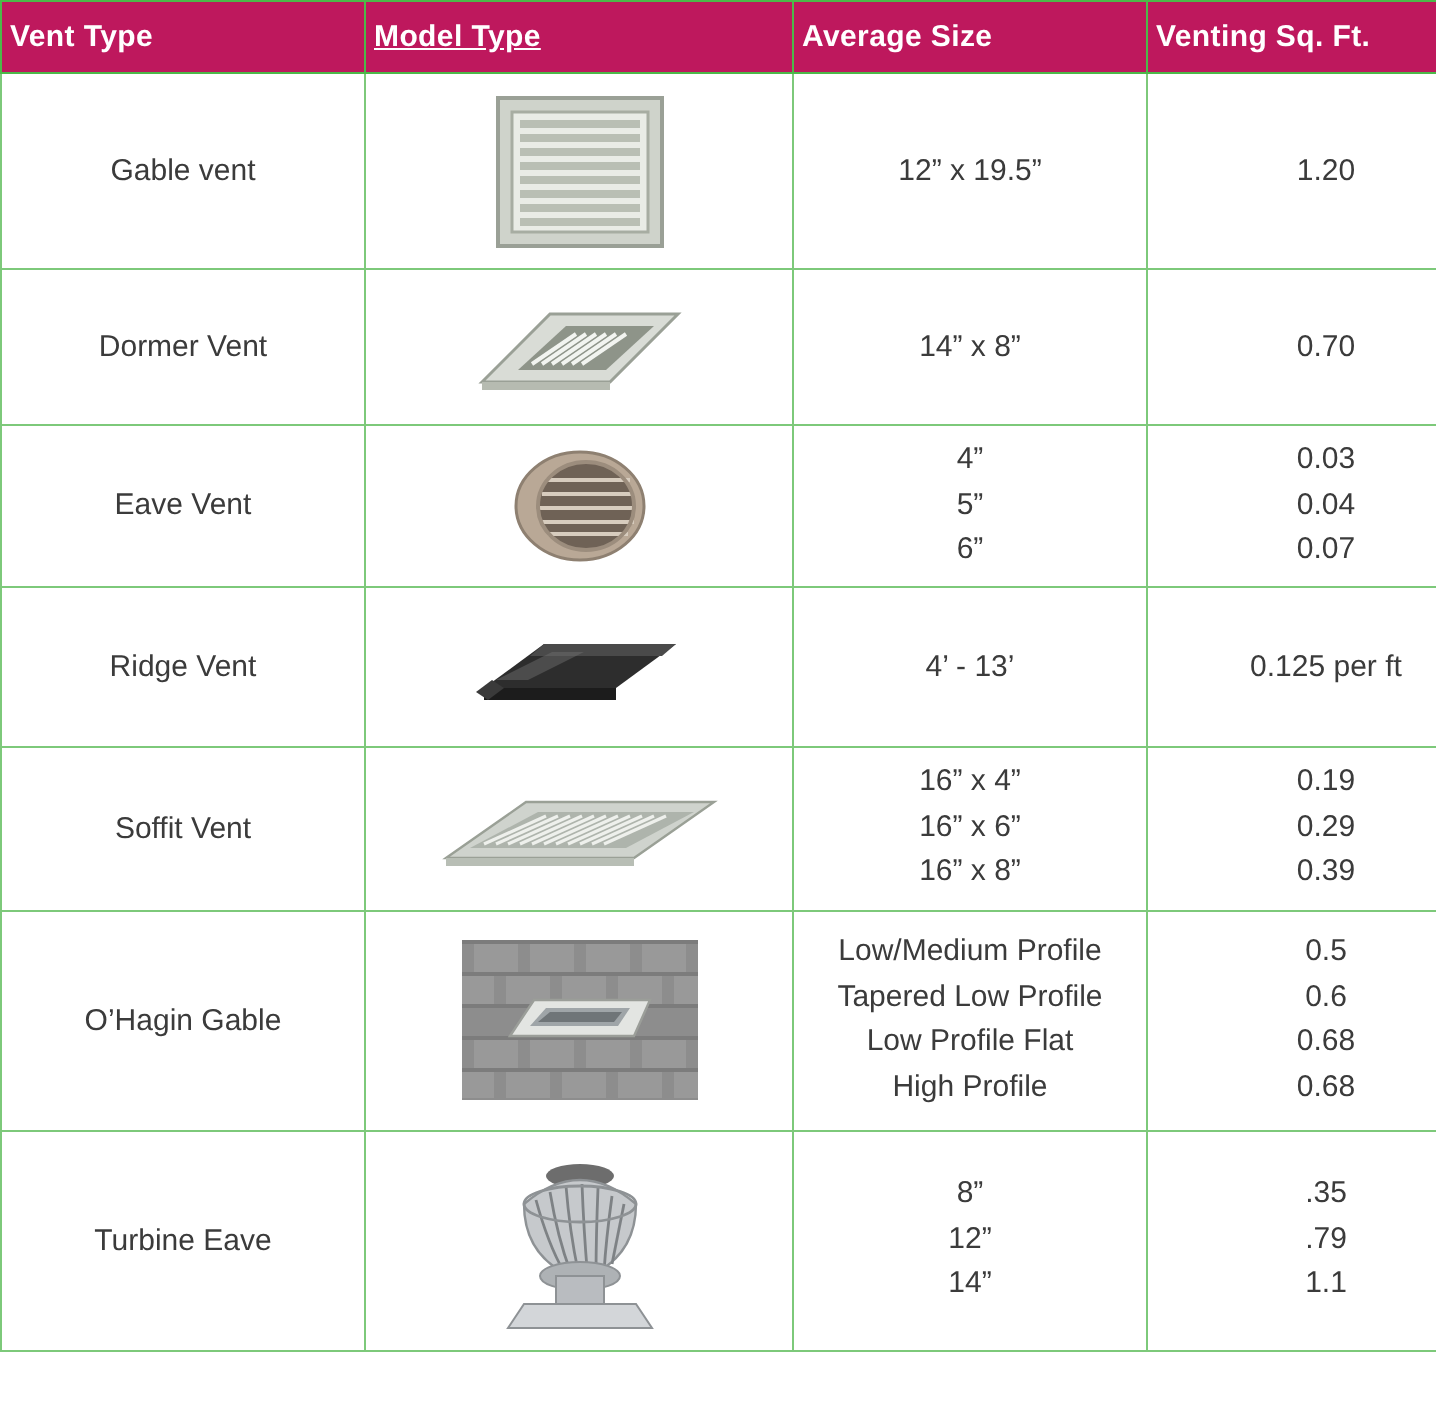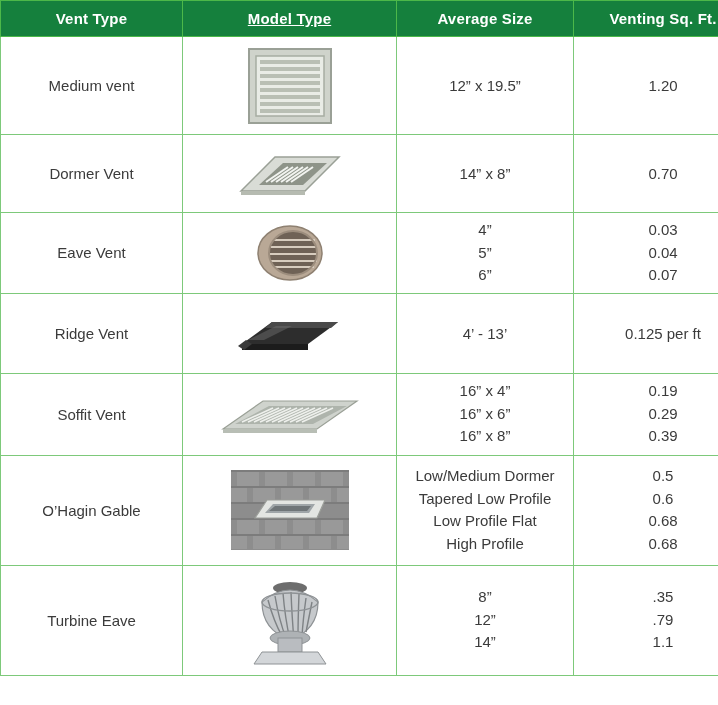--- a/index.html
+++ b/index.html
@@ -13,26 +13,26 @@
     font-family: "Liberation Sans", sans-serif;
     color: #333333;
     overflow: hidden;
   }
   table.vent-table {
     border-collapse: collapse;
     width: 718px;
     table-layout: fixed;
   }
   table.vent-table th {
-    background: #15803d;
+    background: #be185d;
     color: #ffffff;
     font-size: 15px;
     font-weight: bold;
     padding: 9px 4px;
-    text-align: center;
+    text-align: left;
     border: 1px solid #4CB849;
     letter-spacing: 0.2px;
   }
   table.vent-table td {
     border: 1px solid #7DC97A;
     text-align: center;
     vertical-align: middle;
     font-size: 15px;
     color: #3b3b3b;
     padding: 6px 4px;
@@ -58,21 +58,21 @@
     <tr>
       <th class="col-type">Vent Type</th>
       <th class="col-model">Model Type</th>
       <th class="col-size">Average Size</th>
       <th class="col-vent">Venting Sq. Ft.</th>
     </tr>
   </thead>
   <tbody>
 
     <tr style="height:98px;">
-      <td class="vent-name">Medium vent</td>
+      <td class="vent-name">Gable vent</td>
       <td class="img-cell">
         <span>
           <svg class="art" width="86" height="78" viewBox="0 0 86 78">
             <rect x="2" y="2" width="82" height="74" fill="#cfd3cb" stroke="#9aa096" stroke-width="2"></rect>
             <rect x="9" y="9" width="68" height="60" fill="#e9ece6" stroke="#a7ada2" stroke-width="1.5"></rect>
             <g fill="#b9bfb4">
               <rect x="13" y="13" width="60" height="4"></rect>
               <rect x="13" y="20" width="60" height="4"></rect>
               <rect x="13" y="27" width="60" height="4"></rect>
               <rect x="13" y="34" width="60" height="4"></rect>
@@ -227,21 +227,21 @@
               <rect x="78" y="66" width="22" height="13"></rect>
               <rect x="106" y="66" width="12" height="13"></rect>
             </g>
             <polygon points="24,48 36,30 94,30 86,48" fill="#e3e5e2" stroke="#9b9e99" stroke-width="1.2"></polygon>
             <polygon points="34,43 42,34 84,34 78,43" fill="#9fa5a8"></polygon>
             <polygon points="38,41 44,36 80,36 76,41" fill="#6f7578"></polygon>
           </svg>
         </span>
       </td>
       <td class="multi-line">
-        <div>Low/Medium Dormer</div>
+        <div>Low/Medium Profile</div>
         <div>Tapered Low Profile</div>
         <div>Low Profile Flat</div>
         <div>High Profile</div>
       </td>
       <td class="multi-line">
         <div>0.5</div>
         <div>0.6</div>
         <div>0.68</div>
         <div>0.68</div>
       </td>

